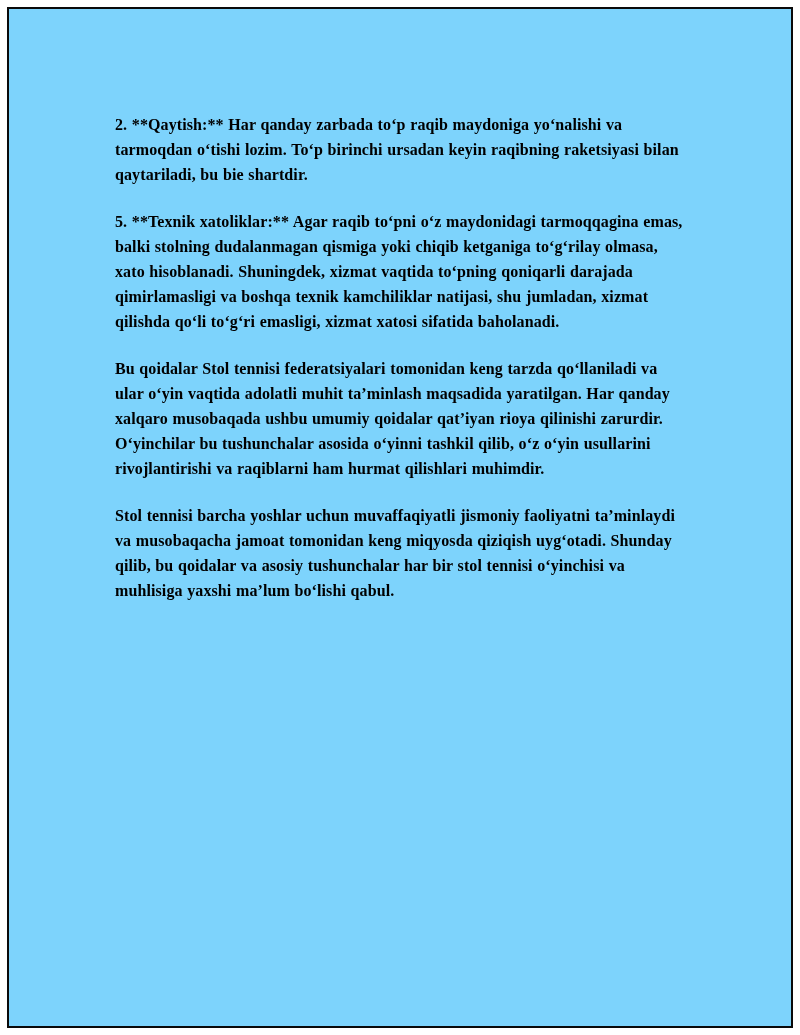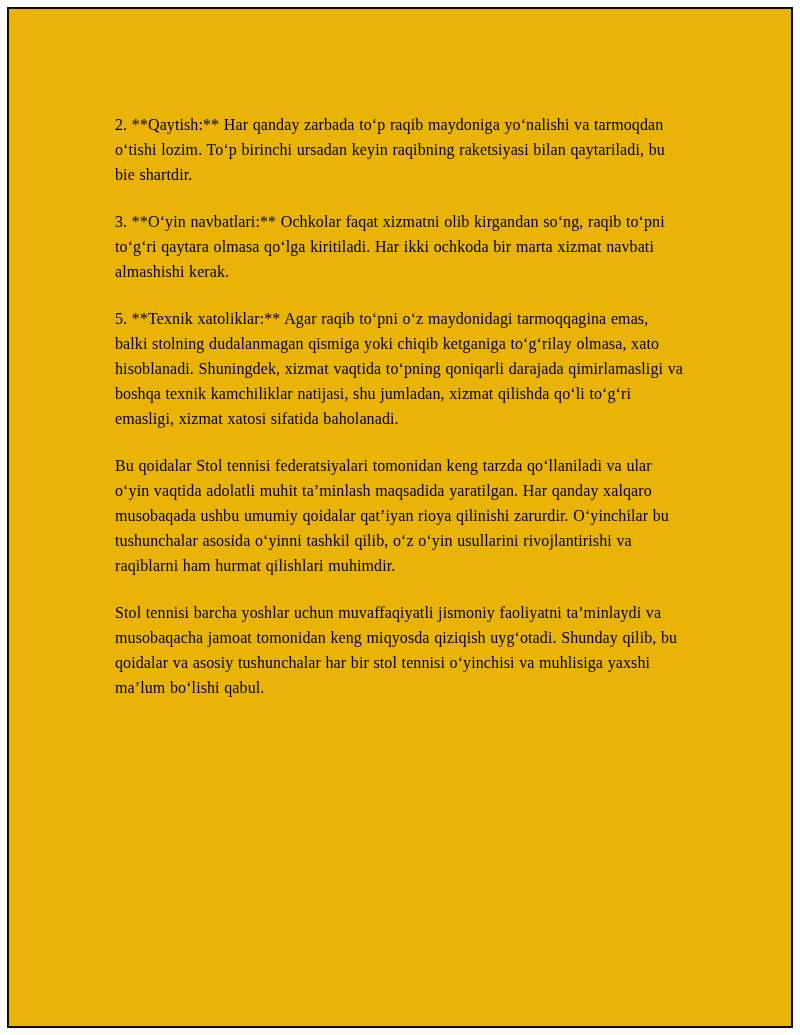--- a/index.html
+++ b/index.html
@@ -14,22 +14,23 @@
     overflow: hidden;
     font-family: "Liberation Serif", "DejaVu Serif", serif;
   }
   .page-frame {
     position: absolute;
     top: 7px;
     left: 7px;
     right: 7px;
     bottom: 7px;
     border: 2px solid #0a0a0a;
-    background: #eab308;
+    background: #7dd3fc;
     box-sizing: border-box;
+    font-weight: bold;
   }
   .doc-content {
     position: absolute;
     top: 103px;   
     left: 106px;
     right: 106px;
     color: #000000;
     font-size: 16px;
     line-height: 25px;
     text-align: left;
@@ -40,18 +41,17 @@
     letter-spacing: 0.1px;
     word-spacing: 0.5px;
   }
 </style>
 </head>
 <body>
 
 <div class="page-frame">
   <div class="doc-content">
     <p class="para">2. **Qaytish:** Har qanday zarbada to‘p raqib maydoniga yo‘nalishi va tarmoqdan o‘tishi lozim. To‘p birinchi ursadan keyin raqibning raketsiyasi bilan qaytariladi, bu bie shartdir.</p>
-    <p class="para">3. **O‘yin navbatlari:** Ochkolar faqat xizmatni olib kirgandan so‘ng, raqib to‘pni to‘g‘ri qaytara olmasa qo‘lga kiritiladi. Har ikki ochkoda bir marta xizmat navbati almashishi kerak.</p>
     <p class="para">5. **Texnik xatoliklar:** Agar raqib to‘pni o‘z maydonidagi tarmoqqagina emas, balki stolning dudalanmagan qismiga yoki chiqib ketganiga to‘g‘rilay olmasa, xato hisoblanadi. Shuningdek, xizmat vaqtida to‘pning qoniqarli darajada qimirlamasligi va boshqa texnik kamchiliklar natijasi, shu jumladan, xizmat qilishda qo‘li to‘g‘ri emasligi, xizmat xatosi sifatida baholanadi.</p>
     <p class="para">Bu qoidalar Stol tennisi federatsiyalari tomonidan keng tarzda qo‘llaniladi va ular o‘yin vaqtida adolatli muhit ta’minlash maqsadida yaratilgan. Har qanday xalqaro musobaqada ushbu umumiy qoidalar qat’iyan rioya qilinishi zarurdir. O‘yinchilar bu tushunchalar asosida o‘yinni tashkil qilib, o‘z o‘yin usullarini rivojlantirishi va raqiblarni ham hurmat qilishlari muhimdir.</p>
     <p class="para">Stol tennisi barcha yoshlar uchun muvaffaqiyatli jismoniy faoliyatni ta’minlaydi va musobaqacha jamoat tomonidan keng miqyosda qiziqish uyg‘otadi. Shunday qilib, bu qoidalar va asosiy tushunchalar har bir stol tennisi o‘yinchisi va muhlisiga yaxshi ma’lum bo‘lishi qabul.</p>
   </div>
 </div>
 
 </body></html>

